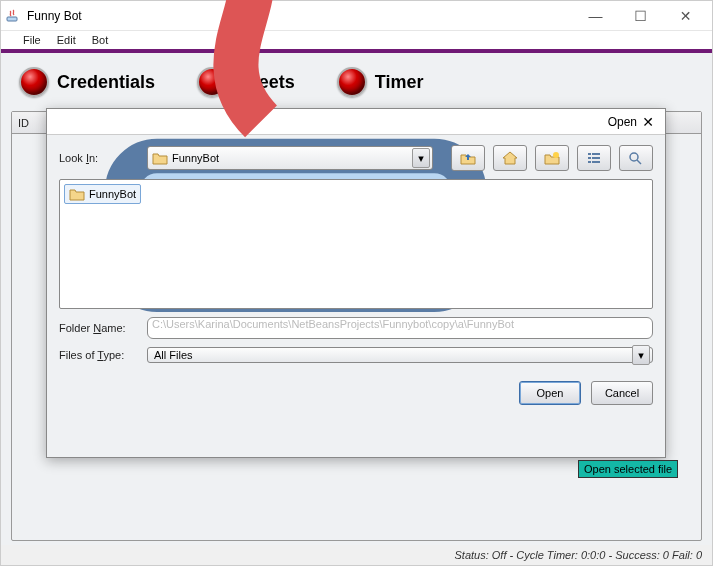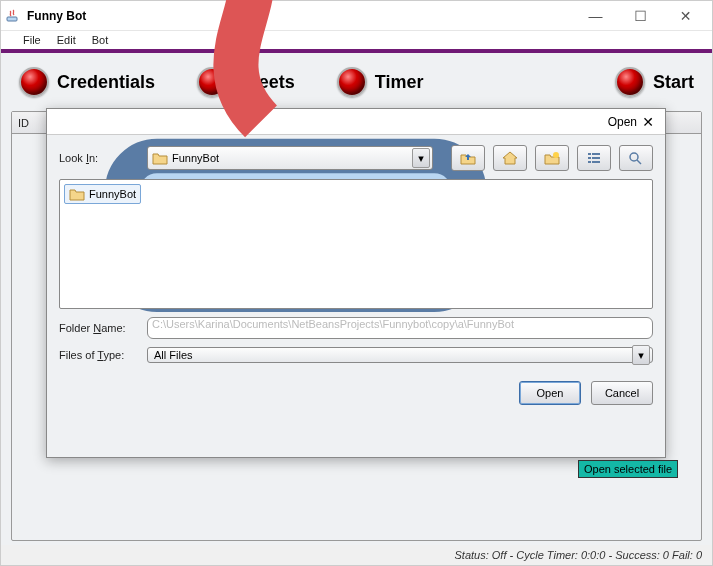--- a/index.html
+++ b/index.html
@@ -1,21 +1,21 @@
 <!DOCTYPE html>
 <html><head>
 <meta charset="utf-8">
 <style>
 * { box-sizing: border-box; margin: 0; padding: 0; font-family: Tahoma, Arial, sans-serif; font-size: 11px; }
 body { width: 713px; height: 566px; background: #f0f0f0; position: relative; overflow: hidden; }
 
 .window { width: 713px; height: 566px; background: #fff; border: 1px solid #ccc; display: flex; flex-direction: column; }
 .titlebar { height: 30px; background: #fff; display: flex; align-items: center; padding: 0 4px; border-bottom: 1px solid #e6e6e6; }
 .titlebar .icon-j { width: 16px; height: 16px; margin-right: 6px; }
-.titlebar .title { flex: 1; color: #000; font-size: 12px; font-weight: bold; }
+.titlebar .title { flex: 1; color: #000; font-size: 12px; }
 .winbtns { display: flex; }
 .winbtn { width: 45px; height: 28px; display: flex; align-items: center; justify-content: center; color: #555; font-size: 14px; }
 
 .menubar { height: 22px; background: #fff; display: flex; align-items: center; padding: 0 16px; gap: 4px; border-bottom: 4px solid #701a75; color: #222; }
 .menuitem { padding: 2px 6px; cursor: default; }
 
 .mainarea { flex: 1; background: #eff1f3; padding: 8px 10px 4px 10px; display: flex; flex-direction: column; }
 .tabbar { height: 50px; display: flex; align-items: center; gap: 42px; padding: 0 8px 8px 8px; }
 .tab { display: flex; align-items: center; gap: 8px; }
 .dotled { width: 30px; height: 30px; border-radius: 50%; background: radial-gradient(circle at 35% 30%, #ff8a8a 0%, #d00000 35%, #7a0000 80%, #400 100%); box-shadow: inset -2px -3px 4px rgba(0,0,0,0.4), 0 1px 2px rgba(0,0,0,0.3); border: 2px solid #b0b0b0; }
@@ -87,24 +87,20 @@
         <div class="dotled"></div>
         <div class="tablabel">Credentials</div>
       </div>
       <div class="tab">
         <div class="dotled"></div>
         <div class="tablabel">Tweets</div>
       </div>
       <div class="tab">
         <div class="dotled"></div>
         <div class="tablabel">Timer</div>
-      </div>
-      <div class="tab" style="margin-left:auto;">
-        <div class="dotled"></div>
-        <div class="tablabel">Start</div>
       </div>
     </div>
     <div class="contentpanel">
       <div class="idrow">ID</div>
     </div>
   </div>
 
   <div class="statusbar">
     <span>Status: Off - Cycle Timer: 0:0:0 - Success: 0 Fail: 0</span>
   </div>

